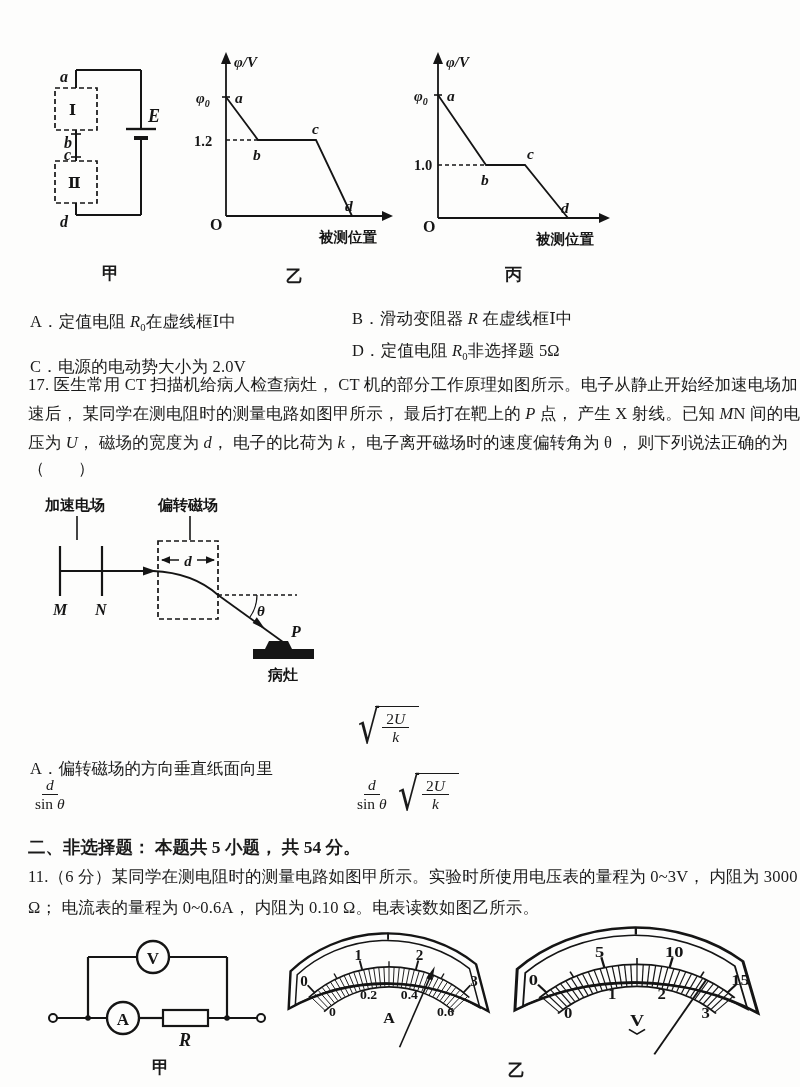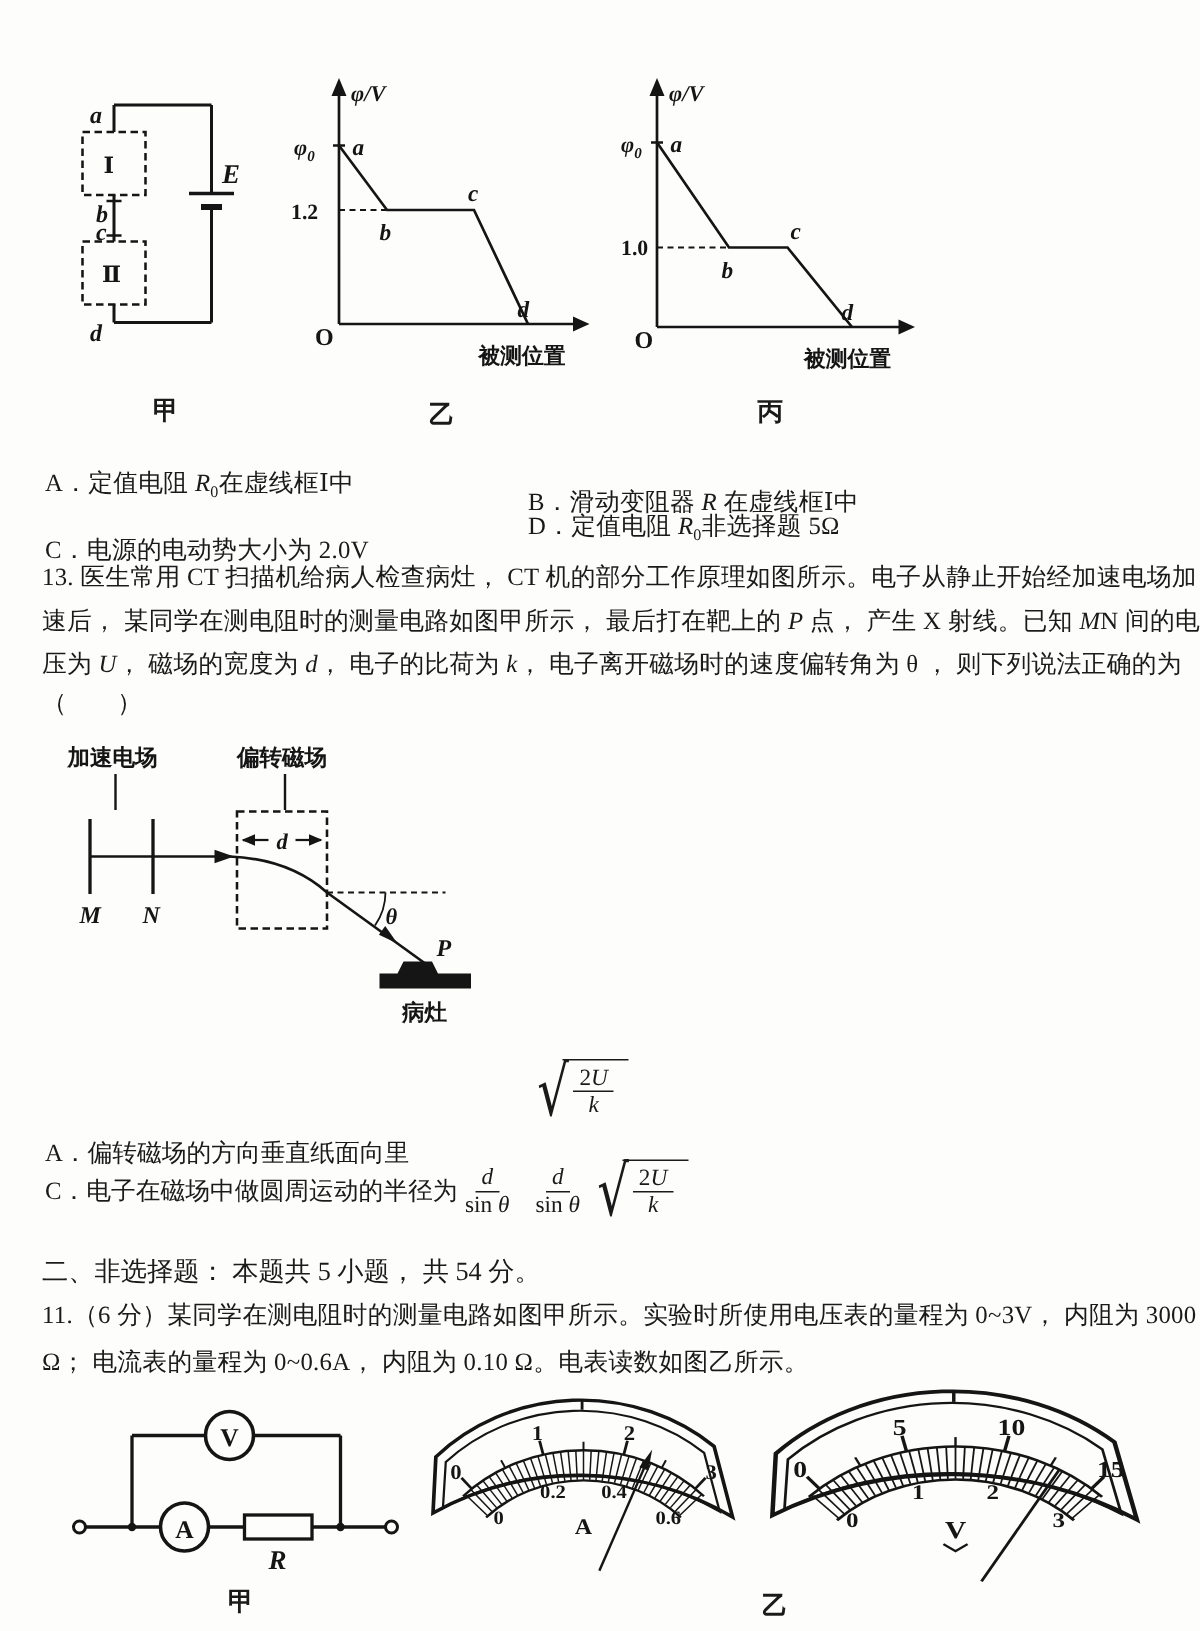--- a/index.html
+++ b/index.html
@@ -83,25 +83,25 @@
   <text x="148" y="163" font-size="15.5" font-weight="bold" font-style="italic">d</text>
   <text x="10" y="182" font-size="16" font-weight="bold">O</text>
   <text x="152" y="194" font-size="14.5" font-weight="bold" text-anchor="middle">被测位置</text>
 </svg>
 
 <div class="abs cap" style="left:102px;top:262px">甲</div>
 <div class="abs cap" style="left:286px;top:265px">乙</div>
 <div class="abs cap" style="left:505px;top:263px">丙</div>
 
 <div class="abs tline" style="left:30px;top:311px"><span>A．定值电阻 </span><span style="font-style: italic;">R</span><sub>0</sub><span>在虚线框Ⅰ中</span></div>
-<div class="abs tline" style="left:352px;top:324px"><span>B．滑动变阻器 </span><span style="font-style: italic;">R</span><span> 在虚线框Ⅰ中</span></div>
+<div class="abs tline" style="left:352px;top:308px"><span>B．滑动变阻器 </span><span style="font-style: italic;">R</span><span> 在虚线框Ⅰ中</span></div>
 <div class="abs tline" style="left:30px;top:356px"><span>C．电源的电动势大小为 2.0V</span></div>
 <div class="abs tline" style="left:352px;top:340px"><span>D．定值电阻 </span><span style="font-style: italic;">R</span><sub>0</sub><span>非选择题 5Ω</span></div>
 
-<div class="abs tline" style="left:28px;top:374px"><span>13. 医生常用 CT 扫描机给病人检查病灶， CT 机的部分工作原理如图所示。电子从静止开始经加速电场加</span></div>
+<div class="abs tline" style="left:28px;top:374px"><span>17. 医生常用 CT 扫描机给病人检查病灶， CT 机的部分工作原理如图所示。电子从静止开始经加速电场加</span></div>
 <div class="abs tline" style="left:28px;top:403px"><span>速后， 某同学在测电阻时的测量电路如图甲所示， 最后打在靶上的 </span><span style="font-style: italic;">P</span><span> 点， 产生 X 射线。已知 </span><span style="font-style: italic;">M</span><span>N 间的电</span></div>
 <div class="abs tline" style="left:28px;top:432px"><span>压为 </span><span style="font-style: italic;">U</span><span>， 磁场的宽度为 </span><span style="font-style: italic;">d</span><span>， 电子的比荷为 </span><span style="font-style: italic;">k</span><span>， 电子离开磁场时的速度偏转角为 θ ， 则下列说法正确的为</span></div>
 <div class="abs tline" style="left:28px;top:458px"><span>（　　）</span></div>
 
 <svg class="abs" style="left:25px;top:483px" width="330" height="210" viewBox="0 0 330 210">
   <text x="20" y="27" font-size="15" font-weight="bold">加速电场</text>
   <line x1="52" y1="33" x2="52" y2="57" stroke="#151515" stroke-width="1.6"></line>
   <text x="133" y="27" font-size="15" font-weight="bold">偏转磁场</text>
   <line x1="165" y1="33" x2="165" y2="57" stroke="#151515" stroke-width="1.6"></line>
   <line x1="35" y1="63" x2="35" y2="113" stroke="#151515" stroke-width="2.2"></line>
@@ -133,41 +133,40 @@
 <div class="abs optrow" style="left:352px;top:698px;height:58px">
   <span class="sqrt">
     <span class="rad">√</span>
     <span class="bar"><span class="frac">
       <span class="num"><span>2</span><span style="font-style: italic;">U</span></span>
       <span class="den"><span style="font-style: italic;">k</span></span>
     </span></span>
   </span>
 </div>
 <div class="abs optrow" style="left:30px;top:762px;height:64px">
-  <span><span>C．电子在磁场中做圆周运动的半径为</span></span>
   <span class="frac">
     <span class="num"><span style="font-style: italic;">d</span></span>
     <span class="den"><span>sin </span><span style="font-style: italic;">θ</span></span>
   </span>
 </div>
 <div class="abs optrow" style="left:352px;top:762px;height:64px">
   <span class="frac">
     <span class="num"><span style="font-style: italic;">d</span></span>
     <span class="den"><span>sin </span><span style="font-style: italic;">θ</span></span>
   </span>
   <span class="sqrt">
     <span class="rad">√</span>
     <span class="bar"><span class="frac">
       <span class="num"><span>2</span><span style="font-style: italic;">U</span></span>
       <span class="den"><span style="font-style: italic;">k</span></span>
     </span></span>
   </span>
 </div>
 
-<div class="abs" style="left:28px;top:835px;font-size:17.5px;font-weight:normal;white-space:nowrap">二、非选择题： 本题共 5 小题， 共 54 分。</div>
+<div class="abs" style="left:28px;top:835px;font-size:17.5px;font-weight:bold;white-space:nowrap">二、非选择题： 本题共 5 小题， 共 54 分。</div>
 <div class="abs tline" style="left:28px;top:866px">11.（6 分）某同学在测电阻时的测量电路如图甲所示。实验时所使用电压表的量程为 0~3V， 内阻为 3000</div>
 <div class="abs tline" style="left:28px;top:897px">Ω； 电流表的量程为 0~0.6A， 内阻为 0.10 Ω。电表读数如图乙所示。</div>
 
 <svg class="abs" style="left:20px;top:925px" width="250" height="130" viewBox="0 0 250 130">
   <circle cx="33" cy="93" r="4" fill="none" stroke="#151515" stroke-width="2"></circle>
   <line x1="37" y1="93" x2="87" y2="93" stroke="#151515" stroke-width="2.2"></line>
   <circle cx="68" cy="93" r="2.8" fill="#151515"></circle>
   <line x1="68" y1="93" x2="68" y2="32" stroke="#151515" stroke-width="2.2"></line>
   <line x1="68" y1="32" x2="117" y2="32" stroke="#151515" stroke-width="2.2"></line>
   <circle cx="133" cy="32" r="16" fill="none" stroke="#151515" stroke-width="2.4"></circle>

